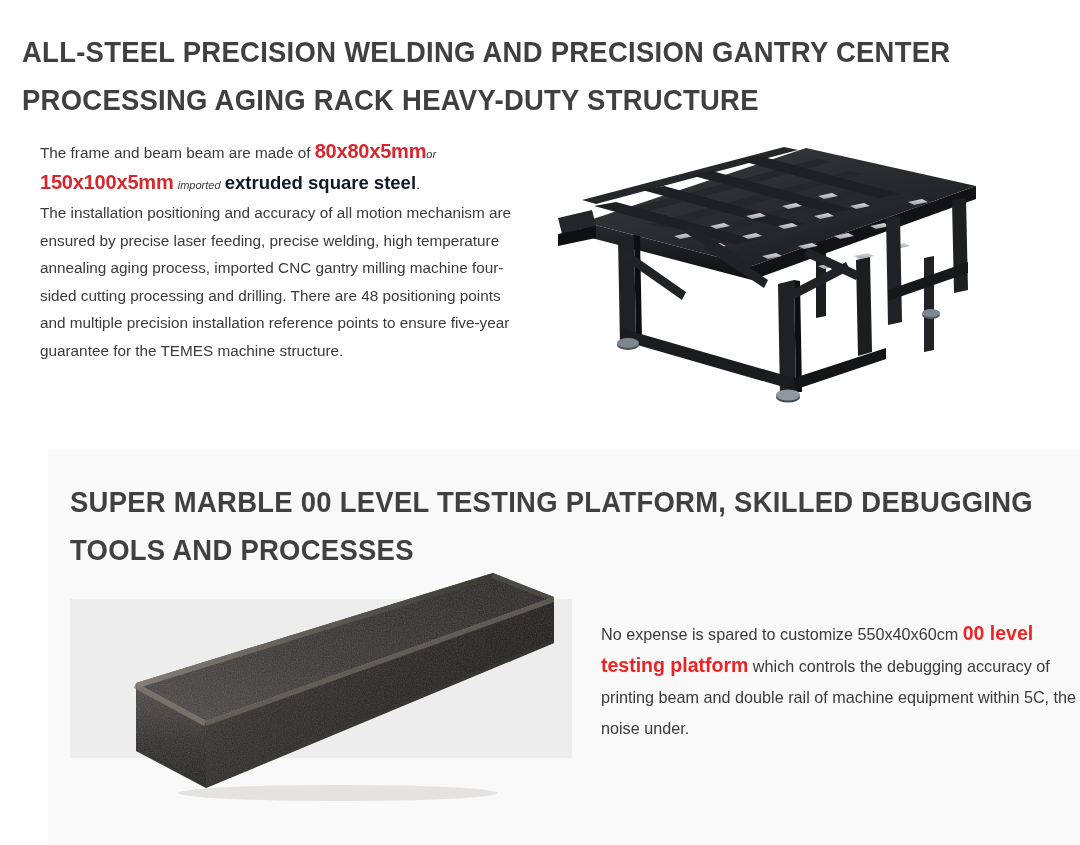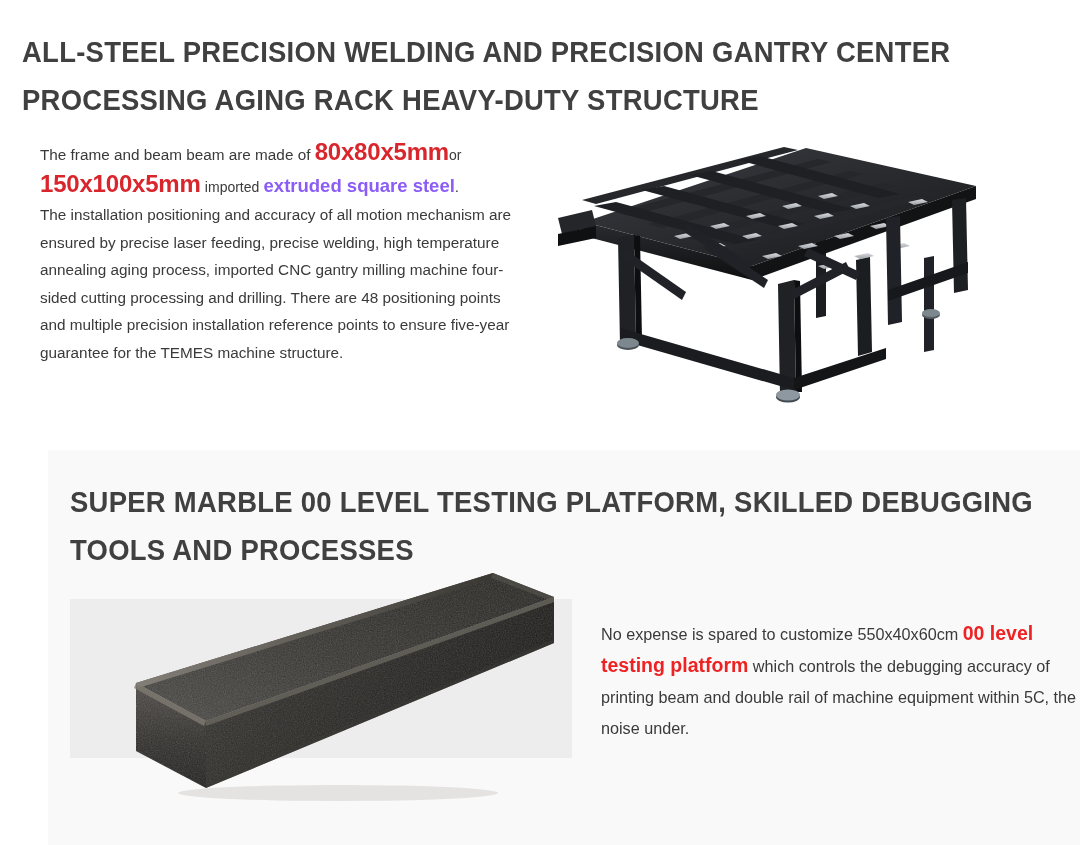--- a/index.html
+++ b/index.html
@@ -61,33 +61,34 @@
   .para {
     color: #3a3a3a;
     font-size: 15.3px;
     line-height: 27.5px;
     margin: 0;
     font-weight: 400;
   }
 
   .accent-lg {
     color: #d8262c;
-    font-size: 24px;
+    font-size: 20px;
     font-weight: 600;
     letter-spacing: -0.2px;
   }
 
   .accent-md {
-    color: #8b5cf6;
+    color: #0f172a;
     font-size: 18.5px;
     font-weight: 600;
   }
 
   .small-run {
-    font-size: 14px;
+    font-size: 11px;
+    font-style: italic;
   }
 
   .rack-image-wrap {
     position: absolute;
     left: 556px;
     top: 140px;
     width: 430px;
     height: 295px;
   }
 

